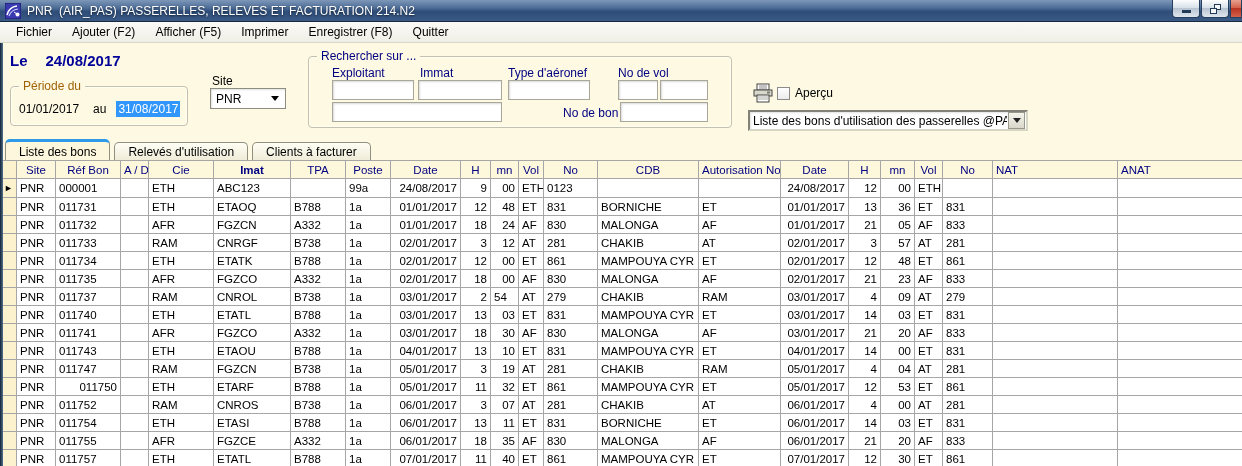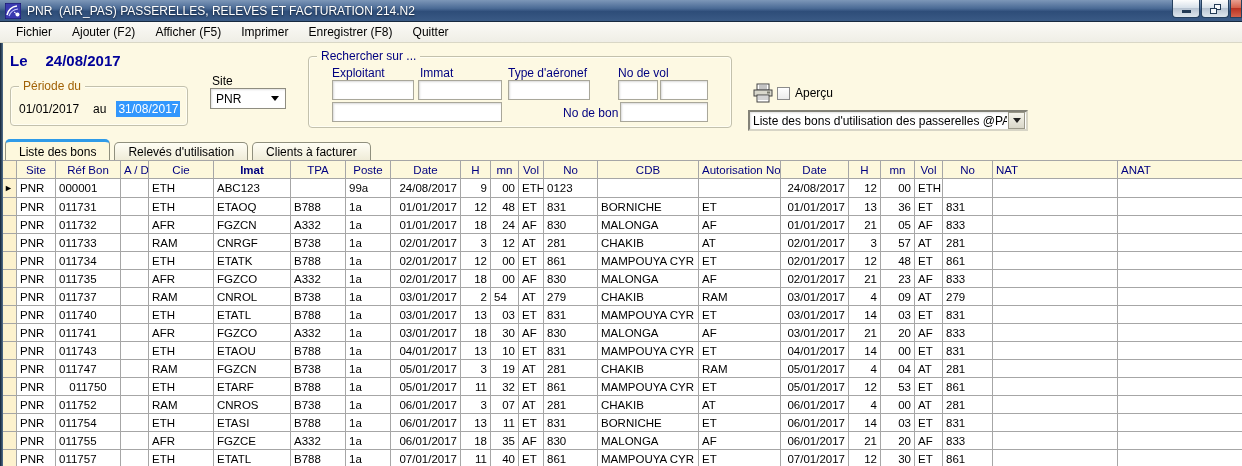--- a/index.html
+++ b/index.html
@@ -534,21 +534,21 @@
           <td style="text-align: right;">4</td>
           <td style="text-align: right;">04</td>
           <td style="text-align: left;">AT</td>
           <td style="text-align: left;">281</td>
           <td style="text-align: left;"></td>
           <td style="text-align: left;"></td>
         </tr>
         <tr>
           <td class="ind"></td>
           <td style="text-align: left;">PNR</td>
-          <td style="text-align: center;">011750</td>
+          <td style="text-align: right;">011750</td>
           <td style="text-align: left;"></td>
           <td style="text-align: left;">ETH</td>
           <td style="text-align: left;">ETARF</td>
           <td style="text-align: left;">B788</td>
           <td style="text-align: left;">1a</td>
           <td style="text-align: right;">05/01/2017</td>
           <td style="text-align: right;">11</td>
           <td style="text-align: right;">32</td>
           <td style="text-align: left;">ET</td>
           <td style="text-align: left;">861</td>

